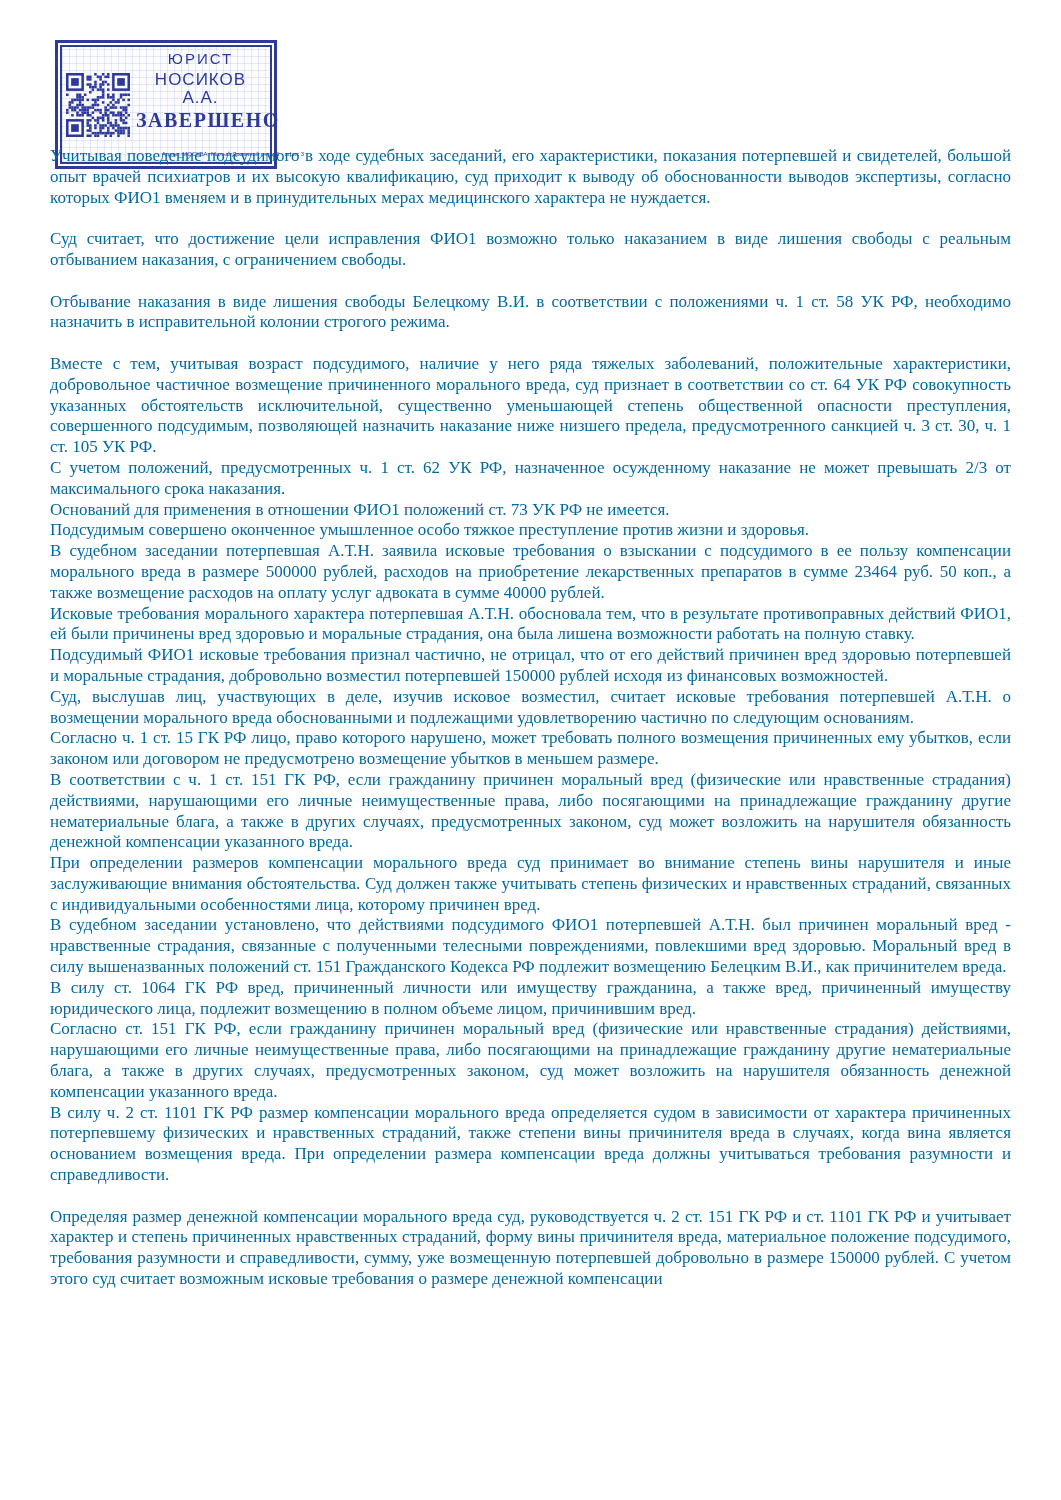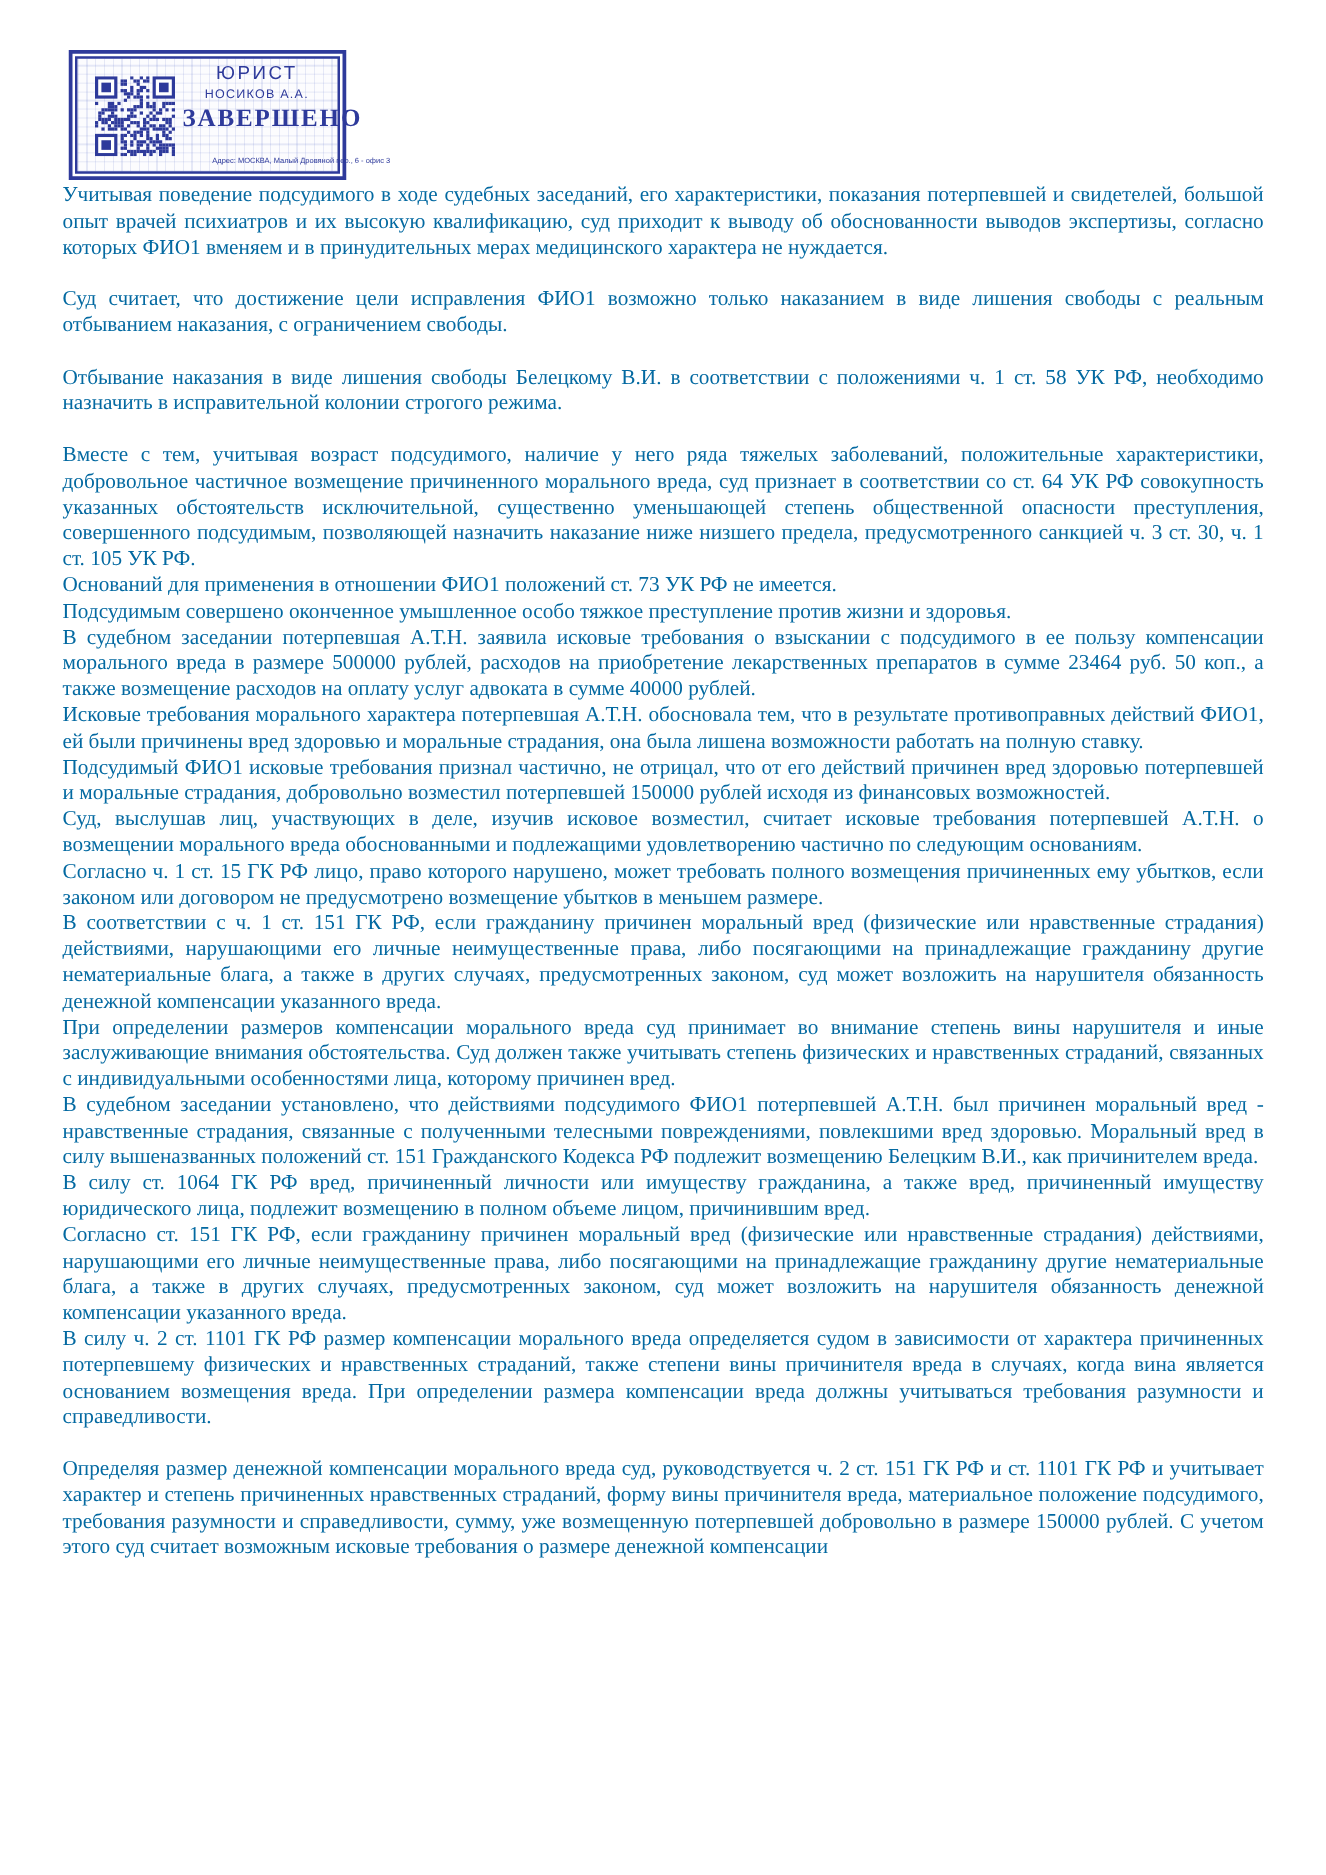--- a/index.html
+++ b/index.html
@@ -27,21 +27,21 @@
     background: #ffffff;
   }
   .stamp-inner {
     border: 2px solid #2e3a9b;
     background-color: #fcfcfe;
     background-image:
       repeating-linear-gradient(0deg,  rgba(90,110,200,0.14) 0px, rgba(90,110,200,0.14) 1px, transparent 1px, transparent 7px),
       repeating-linear-gradient(90deg, rgba(90,110,200,0.14) 0px, rgba(90,110,200,0.14) 1px, transparent 1px, transparent 7px);
     display: flex;
     align-items: center;
-    padding: 4px 5px 3px 14px;
+    padding: 4px 5px 3px 4px;
     gap: 6px;
   }
   .qr {
     width: 64px;
     height: 64px;
     flex: 0 0 auto;
   }
   .qr svg { display: block; }
   .stamp-text {
     flex: 1 1 auto;
@@ -52,21 +52,21 @@
   }
   .stamp-title {
     font-family: "Liberation Sans", sans-serif;
     font-size: 15px;
     letter-spacing: 2px;
     font-weight: 500;
     margin-bottom: 4px;
   }
   .stamp-name {
     font-family: "Liberation Sans", sans-serif;
-    font-size: 10px;
+    font-size: 17px;
     letter-spacing: 1px;
     margin-bottom: 4px;
   }
   .stamp-status {
     font-family: "Liberation Serif", serif;
     font-size: 20px;
     font-weight: bold;
     letter-spacing: 1.5px;
     margin-bottom: 20px;
   }
@@ -336,20 +336,21 @@
         <div class="stamp-address">Адрес: МОСКВА, Малый Дровяной пер., 6 - офис 3</div>
       </div>
     </div>
   </div>
 
   <div class="content" id="content">
       <p class="para gap">Учитывая поведение подсудимого в ходе судебных заседаний, его характеристики, показания потерпевшей и свидетелей, большой опыт врачей психиатров и их высокую квалификацию, суд приходит к выводу об обоснованности выводов экспертизы, согласно которых ФИО1 вменяем и в принудительных мерах медицинского характера не нуждается.</p>
       <p class="para gap">Суд считает, что достижение цели исправления ФИО1 возможно только наказанием в виде лишения свободы с реальным отбыванием наказания, с ограничением свободы.</p>
       <p class="para gap">Отбывание наказания в виде лишения свободы Белецкому В.И. в соответствии с положениями ч. 1 ст. 58 УК РФ, необходимо назначить в исправительной колонии строгого режима.</p>
       <p class="para">Вместе с тем, учитывая возраст подсудимого, наличие у него ряда тяжелых заболеваний, положительные характеристики, добровольное частичное возмещение причиненного морального вреда, суд признает в соответствии со ст. 64 УК РФ совокупность указанных обстоятельств исключительной, существенно уменьшающей степень общественной опасности преступления, совершенного подсудимым, позволяющей назначить наказание ниже низшего предела, предусмотренного санкцией ч. 3 ст. 30, ч. 1 ст. 105 УК РФ.</p>
+      <p class="para">С учетом положений, предусмотренных ч. 1 ст. 62 УК РФ, назначенное осужденному наказание не может превышать 2/3 от максимального срока наказания.</p>
       <p class="para">Оснований для применения в отношении ФИО1 положений ст. 73 УК РФ не имеется.</p>
       <p class="para">Подсудимым совершено оконченное умышленное особо тяжкое преступление против жизни и здоровья.</p>
       <p class="para">В судебном заседании потерпевшая А.Т.Н. заявила исковые требования о взыскании с подсудимого в ее пользу компенсации морального вреда в размере 500000 рублей, расходов на приобретение лекарственных препаратов в сумме 23464 руб. 50 коп., а также возмещение расходов на оплату услуг адвоката в сумме 40000 рублей.</p>
       <p class="para">Исковые требования морального характера потерпевшая А.Т.Н. обосновала тем, что в результате противоправных действий ФИО1, ей были причинены вред здоровью и моральные страдания, она была лишена возможности работать на полную ставку.</p>
       <p class="para">Подсудимый ФИО1 исковые требования признал частично, не отрицал, что от его действий причинен вред здоровью потерпевшей и моральные страдания, добровольно возместил потерпевшей 150000 рублей исходя из финансовых возможностей.</p>
       <p class="para">Суд, выслушав лиц, участвующих в деле, изучив исковое возместил, считает исковые требования потерпевшей А.Т.Н. о возмещении морального вреда обоснованными и подлежащими удовлетворению частично по следующим основаниям.</p>
       <p class="para">Согласно ч. 1 ст. 15 ГК РФ лицо, право которого нарушено, может требовать полного возмещения причиненных ему убытков, если законом или договором не предусмотрено возмещение убытков в меньшем размере.</p>
       <p class="para">В соответствии с ч. 1 ст. 151 ГК РФ, если гражданину причинен моральный вред (физические или нравственные страдания) действиями, нарушающими его личные неимущественные права, либо посягающими на принадлежащие гражданину другие нематериальные блага, а также в других случаях, предусмотренных законом, суд может возложить на нарушителя обязанность денежной компенсации указанного вреда.</p>
       <p class="para">При определении размеров компенсации морального вреда суд принимает во внимание степень вины нарушителя и иные заслуживающие внимания обстоятельства. Суд должен также учитывать степень физических и нравственных страданий, связанных с индивидуальными особенностями лица, которому причинен вред.</p>
       <p class="para">В судебном заседании установлено, что действиями подсудимого ФИО1 потерпевшей А.Т.Н. был причинен моральный вред - нравственные страдания, связанные с полученными телесными повреждениями, повлекшими вред здоровью. Моральный вред в силу вышеназванных положений ст. 151 Гражданского Кодекса РФ подлежит возмещению Белецким В.И., как причинителем вреда.</p>

